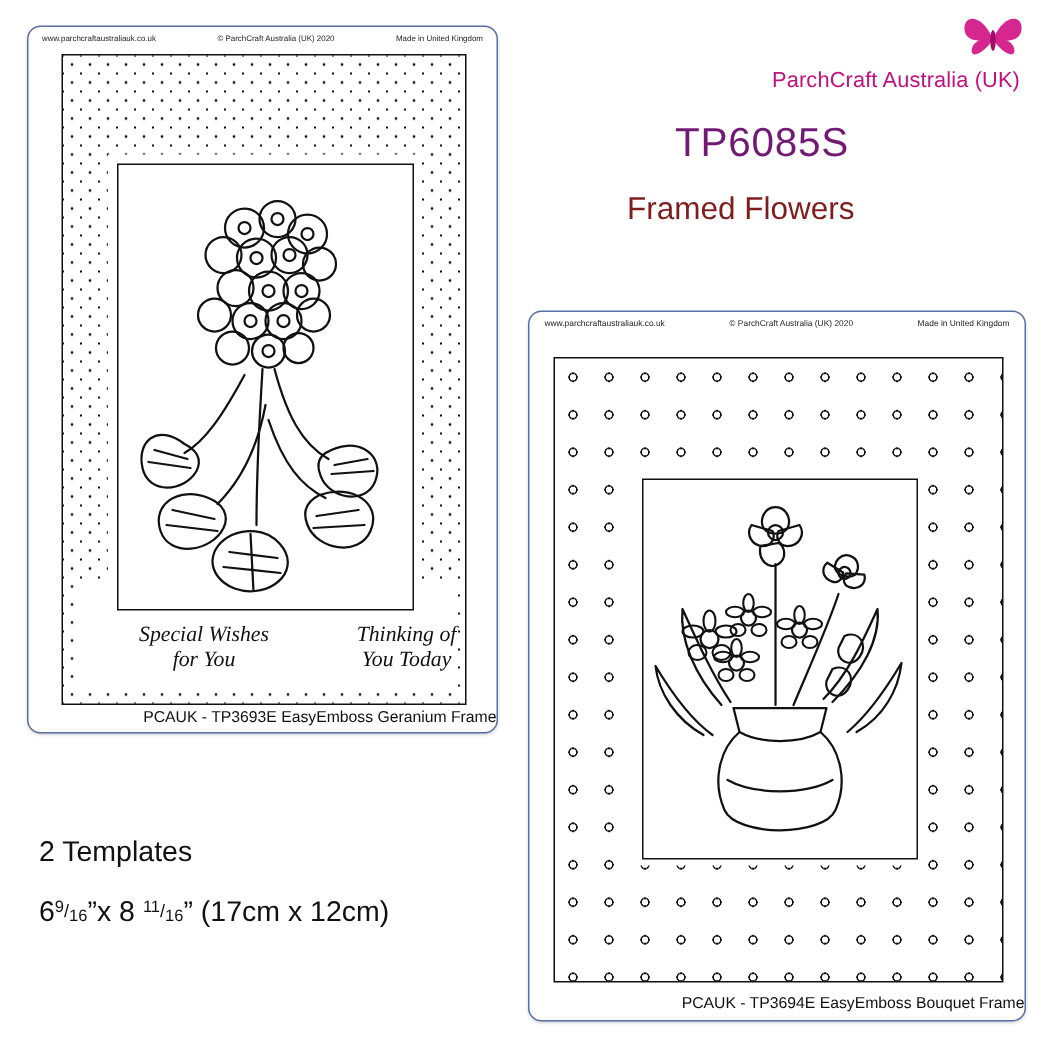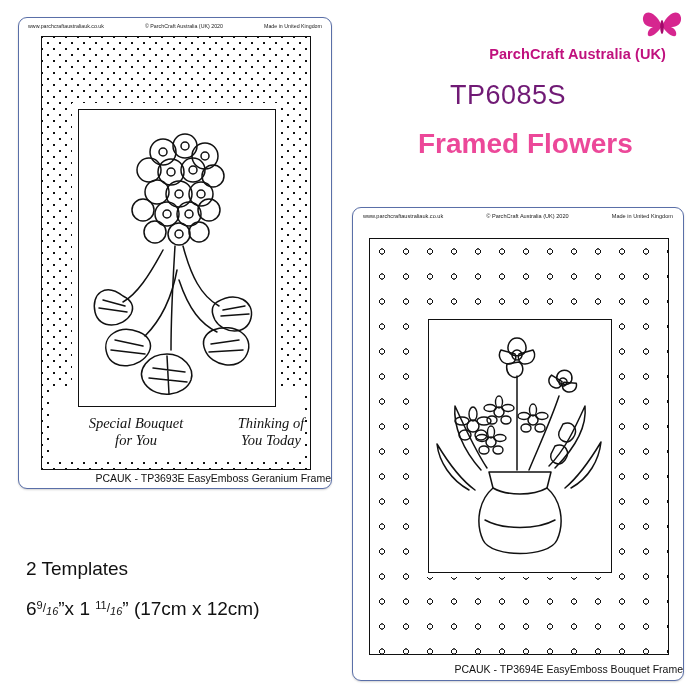--- a/index.html
+++ b/index.html
@@ -26,44 +26,43 @@
   .brand-butterfly {
     position: absolute;
     top: -6px;
     right: 2px;
     width: 44px;
     height: 40px;
   }
   .brand-name {
     position: absolute;
     top: 34px;
-    right: 20px;
+    right: 6px;
     font-size: 14.5px;
-    font-weight: bold;
+    font-weight: normal;
     color: #c0117e;
     letter-spacing: 0.1px;
     white-space: nowrap;
   }
 
   .product-code {
     position: absolute;
     top: 80px;
     left: 450px;
     font-size: 27px;
     color: #701a75;
     letter-spacing: 0.5px;
   }
   .product-title {
     position: absolute;
     top: 128px;
     left: 418px;
-    font-size: 28px;
-    color: #ec4899;
+    font-size: 21px;
+    color: #7f1d1d;
     white-space: nowrap;
-    font-weight: bold;
   }
 
   
   .count-line {
     position: absolute;
     left: 26px;
     top: 558px;
     font-size: 19px;
     color: #111;
     text-align: center;
@@ -78,21 +77,21 @@
   }
   .frac {
     display: inline-block;
     font-size: 11px;
     line-height: 1;
     vertical-align: 0.05em;
     position: relative;
     top: -2px;
   }
   .frac .num { position: relative; top: -3px; }
-  .frac .den { position: relative; top: 3px; font-style: italic; }
+  .frac .den { position: relative; top: 3px; }
   .frac .bar { font-size: 12px; }
 
   
   .card {
     position: absolute;
     background: #ffffff;
     border: 1px solid #5a6fa8;
     border-radius: 9px;
     box-shadow: 0 1px 2px rgba(0,0,0,0.18);
   }
@@ -291,21 +290,21 @@
           <path d="M20 198 L48 202 M24 190 L46 196"></path>
           <path d="M170 204 L142 206 M166 196 L144 200"></path>
           <path d="M32 240 L66 244 M36 230 L64 236"></path>
           <path d="M164 240 L130 242 M160 230 L132 234"></path>
           <path d="M70 268 L108 272 M74 258 L106 262 M88 246 L90 284"></path>
         </g>
       </svg>
     </div>
 
     <div class="verse verse-left">
-      <span style="white-space:pre-line">Special Bouquet
+      <span style="white-space:pre-line">Special Wishes
 for You</span>
     </div>
     <div class="verse verse-right">
       <span style="white-space:pre-line">Thinking of
 You Today</span>
     </div>
   </div>
 
   <div class="card-caption">PCAUK  -  TP3693E EasyEmboss Geranium Frame</div>
 </div>
@@ -397,14 +396,14 @@
         </g>
       </svg>
     </div>
   </div>
 
   <div class="card-caption">PCAUK  -  TP3694E EasyEmboss Bouquet Frame</div>
 </div>
 
 <div class="count-line">2 Templates</div>
 <div class="size-line">
-  <span>6</span><span class="frac"><span class="num">9</span><span class="bar">/</span><span class="den">16</span></span><span>”x 1</span> <span class="frac"><span class="num">11</span><span class="bar">/</span><span class="den">16</span></span><span>” (17cm x 12cm)</span>
+  <span>6</span><span class="frac"><span class="num">9</span><span class="bar">/</span><span class="den">16</span></span><span>”x 8</span> <span class="frac"><span class="num">11</span><span class="bar">/</span><span class="den">16</span></span><span>” (17cm x 12cm)</span>
 </div>
 
 </body></html>

